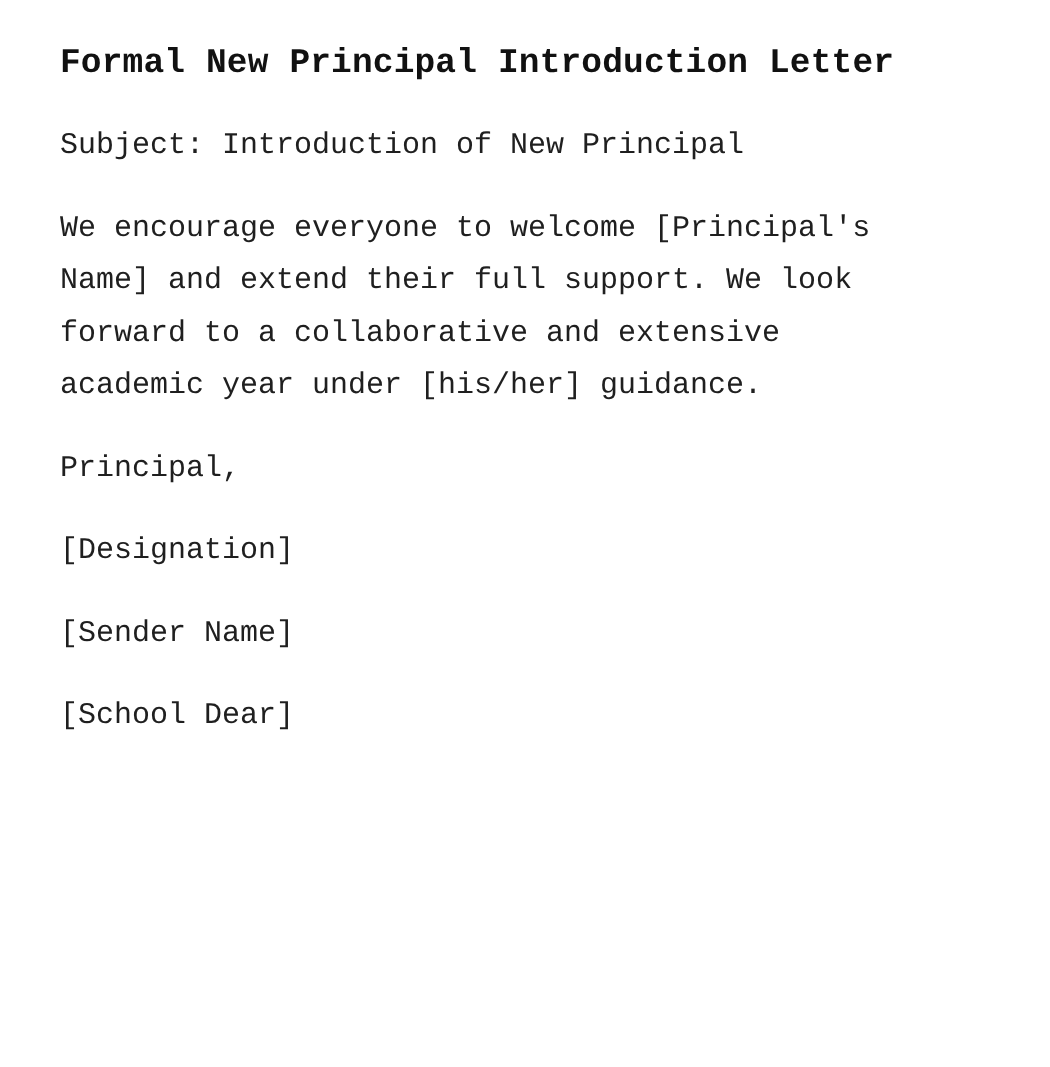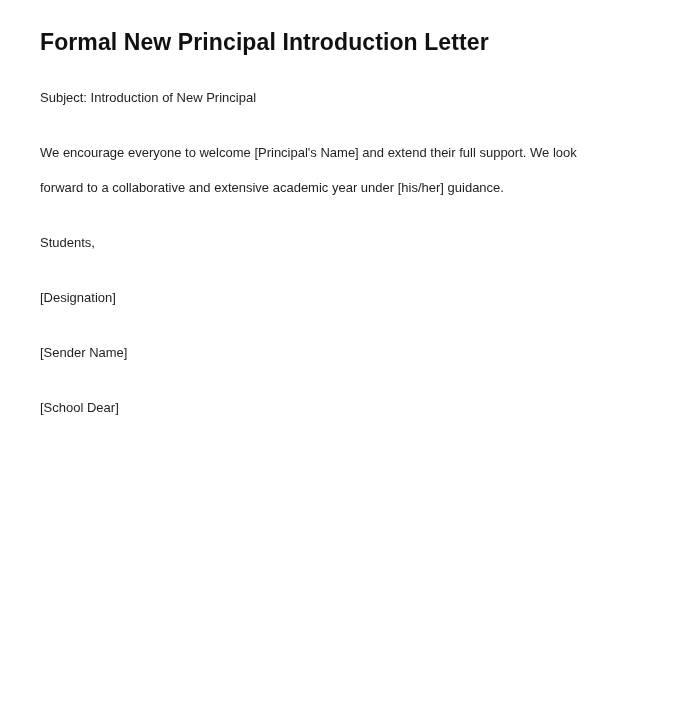--- a/index.html
+++ b/index.html
@@ -6,34 +6,34 @@
     margin: 0;
     padding: 0;
     background: #ffffff;
   }
   .page {
     width: 680px;
     height: 711px;
     box-sizing: border-box;
     background: #ffffff;
     padding: 26px 58px 60px 40px;
-    font-family: Liberation Sans, sans-serif;
+    font-family: Liberation Mono, monospace;
     color: #1f1f1f;
     overflow: hidden;
   }
   .doc-title {
     font-size: 23px;
     font-weight: 700;
     line-height: 32px;
     margin: 0 0 22px 0;
     letter-spacing: 0.1px;
     color: #111111;
   }
   .body-text {
-    font-size: 13px;
+    font-size: 20px;
     font-weight: 400;
     line-height: 35px;
     margin: 0 0 20px 0;
     max-width: 605px;
   }
   .body-text:last-child {
     margin-bottom: 0;
   }
 </style>
 </head>
@@ -41,20 +41,20 @@
 
 <div class="page">
   <h1 class="doc-title">Formal New Principal Introduction Letter</h1>
 
   <p class="body-text">Subject: Introduction of New Principal</p>
 
 
 
   <p class="body-text">We encourage everyone to welcome [Principal's Name] and extend their full support. We look forward to a collaborative and extensive academic year under [his/her] guidance.</p>
 
-  <p class="body-text">Students,</p>
+  <p class="body-text">Principal,</p>
 
   <p class="body-text">[Designation]</p>
 
   <p class="body-text">[Sender Name]</p>
 
   <p class="body-text">[School Dear]</p>
 </div>
 
 </body></html>

